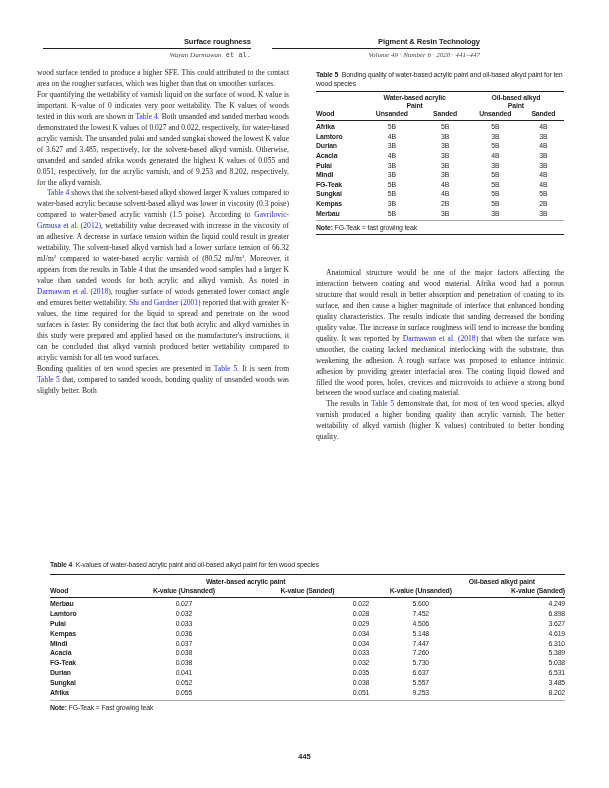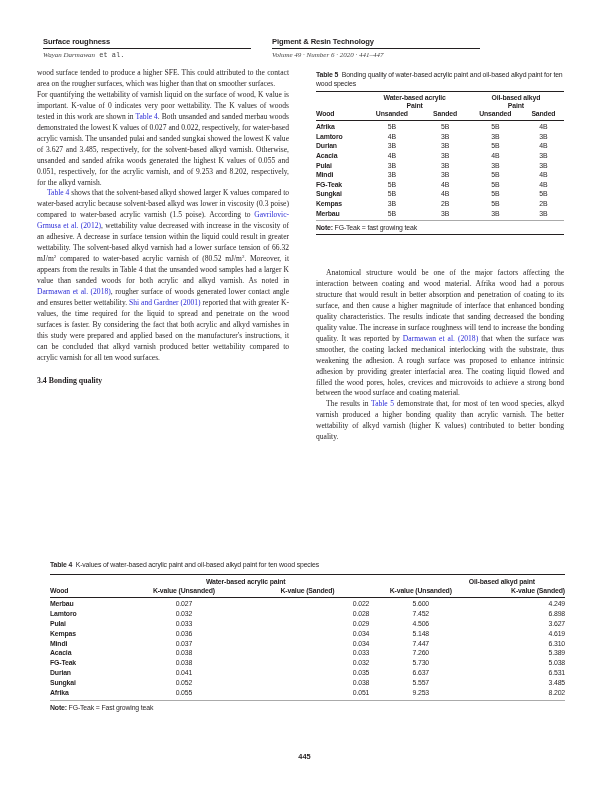--- a/index.html
+++ b/index.html
@@ -1,18 +1,18 @@
 <!DOCTYPE html>
 <html><head>
 <meta charset="utf-8">
 <style>
   * { margin:0; padding:0; box-sizing:border-box; }
   html, body { width:609px; height:788px; background:#ffffff; overflow:hidden; }
   body { position:relative; font-family:"Liberation Serif", serif; color:#231f20; }
-  .hdr { position:absolute; top:37px; text-align:left; }
+  .hdr { position:absolute; top:37px; text-align:right; }
   .hdr .t { font-family:"Liberation Sans", sans-serif; font-weight:bold; font-size:7.6px; letter-spacing:-0.1px; padding-bottom:2px; border-bottom:0.8px solid #231f20; }
   .hdr .s { font-style:italic; font-size:7px; color:#444; margin-top:2px; }
   .hdr .s .n { font-style:normal;font-family:Liberation Mono, monospace; }
   #hdr-left { left:43px; width:208px; }
   #hdr-right { left:272px; width:208px; }
   .col { position:absolute; font-size:7.55px; line-height:10.95px; text-align:justify; }
   #col-left { left:37px; top:68px; width:252px; }
   #col-right { left:316px; top:268px; width:248px; }
   .col p { text-align:justify; }
   .col p.ind { text-indent:10px; }
@@ -52,21 +52,21 @@
 </div>
 <div class="hdr" id="hdr-right">
   <div class="t">Pigment &amp; Resin Technology</div>
   <div class="s">Volume 49 · Number 6 · 2020 · 441–447</div>
 </div>
 
 <div class="col" id="col-left">
   <p>wood surface tended to produce a higher SFE. This could attributed to the contact area on the rougher surfaces, which was higher than that on smoother surfaces.</p>
   <p><span>For quantifying the wettability of varnish liquid on the surface of wood, K value is important. K-value of 0 indicates very poor wettability. The K values of woods tested in this work are shown in </span><span class="lnk">Table 4</span><span>. Both unsanded and sanded merbau woods demonstrated the lowest K values of 0.027 and 0.022, respectively, for water-based acrylic varnish. The unsanded pulai and sanded sungkai showed the lowest K value of 3.627 and 3.485, respectively, for the solvent-based alkyd varnish. Otherwise, unsanded and sanded afrika woods generated the highest K values of 0.055 and 0.051, respectively, for the acrylic varnish, and of 9.253 and 8.202, respectively, for the alkyd varnish.</span></p>
   <p class="ind"><span class="lnk">Table 4</span><span> shows that the solvent-based alkyd showed larger K values compared to water-based acrylic because solvent-based alkyd was lower in viscosity (0.3 poise) compared to water-based acrylic varnish (1.5 poise). According to </span><span class="lnk">Gavrilovic-Grmusa et al. (2012)</span><span>, wettability value decreased with increase in the viscosity of an adhesive. A decrease in surface tension within the liquid could result in greater wettability. The solvent-based alkyd varnish had a lower surface tension of 66.32 mJ/m</span><sup>2</sup><span> compared to water-based acrylic varnish of (80.52 mJ/m</span><sup>2</sup><span>. Moreover, it appears from the results in Table 4 that the unsanded wood samples had a larger K value than sanded woods for both acrylic and alkyd varnish. As noted in </span><span class="lnk">Darmawan et al. (2018)</span><span>, rougher surface of woods generated lower contact angle and ensures better wettability. </span><span class="lnk">Shi and Gardner (2001)</span><span> reported that with greater K-values, the time required for the liquid to spread and penetrate on the wood surfaces is faster. By considering the fact that both acrylic and alkyd varnishes in this study were prepared and applied based on the manufacturer's instructions, it can be concluded that alkyd varnish produced better wettability compared to acrylic varnish for all ten wood surfaces.</span></p>
-  <h3>3.4 Bonding quality</h3>
+  <p><span>Bonding qualities of ten wood species are presented in </span><span class="lnk">Table 5</span><span>. It is seen from </span><span class="lnk">Table 5</span><span> that, compared to sanded woods, bonding quality of unsanded woods was slightly better. Both</span></p>
 </div>
 
 <div id="t5">
   <div class="cap"><b>Table 5</b>&nbsp; <span>Bonding quality of water-based acrylic paint and oil-based alkyd paint for ten wood species</span></div>
   <table>
     <tbody>
         <tr class="h1">
       <th class="w"></th>
       <th colspan="2"><span>Water-based acrylic</span><br><span>Paint</span></th>
       <th colspan="2"><span>Oil-based alkyd</span><br><span>Paint</span></th>

